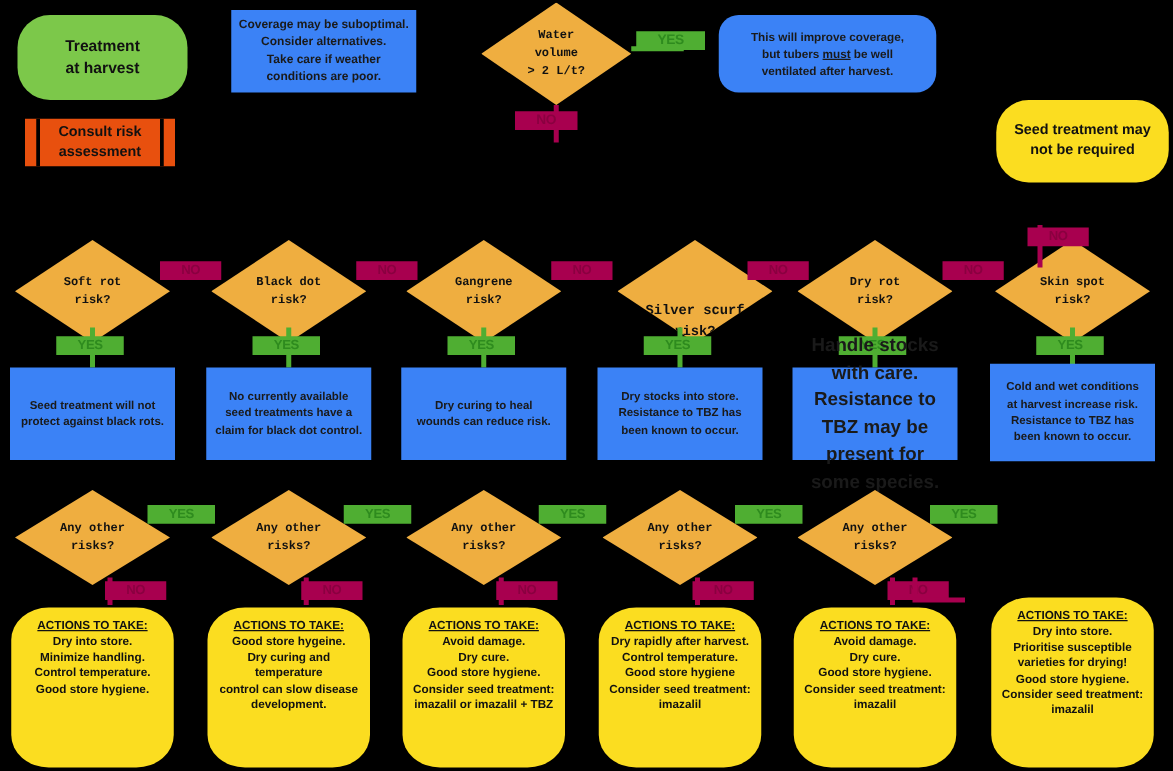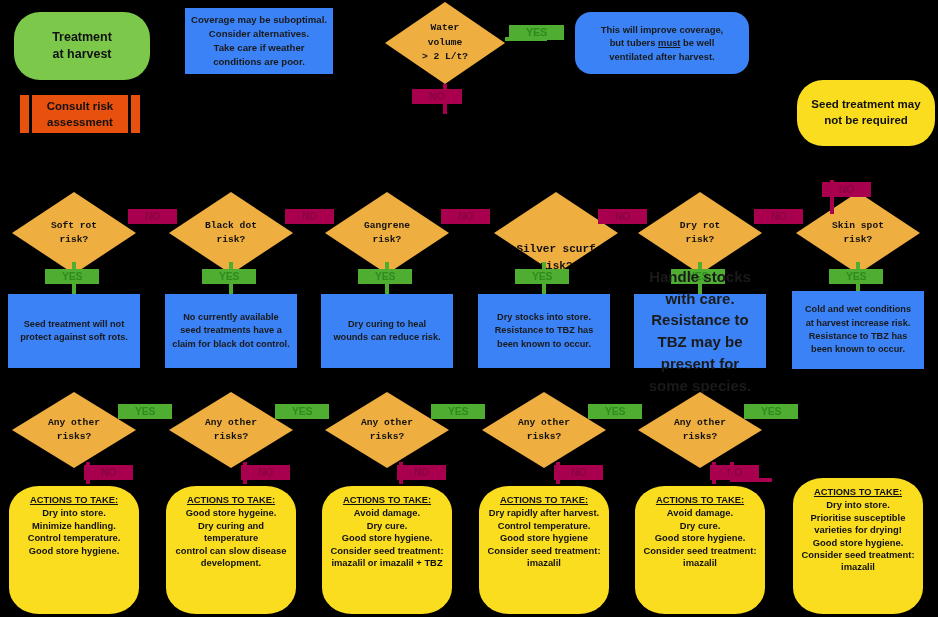--- a/index.html
+++ b/index.html
@@ -152,21 +152,21 @@
 
   <div id="risk-row">
       <div class="node diamond" style="left: 12px; top: 192px; width: 124px; height: 82px; font-size: 9.6px;">
         <div><span>Soft rot</span><br><span>risk?</span></div>
       </div>
       <div class="ln-seg mag-seg" style="left: 136px; top: 216px; width: 33px; height: 4px;"></div>
       <div class="lbl lbl-no" style="left: 128px; top: 209px; font-size: 10.5px;">NO</div>
       <div class="ln-seg green-seg" style="left: 72px; top: 262px; width: 4px; height: 32px;"></div>
       <div class="lbl lbl-yes" style="left: 45px; top: 269px; font-size: 10.5px;">YES</div>
       <div class="node note" style="left: 8px; top: 294px; width: 132px; height: 74px; font-size: 9.2px;">
-        <div><span>Seed treatment will not</span><br><span>protect against soft rots.</span></div>
+        <div><span>Seed treatment will not</span><br><span>protect against black rots.</span></div>
       </div>
       <div class="node diamond" style="left: 169px; top: 192px; width: 124px; height: 82px; font-size: 9.6px;">
         <div><span>Black dot</span><br><span>risk?</span></div>
       </div>
       <div class="ln-seg mag-seg" style="left: 293px; top: 216px; width: 32px; height: 4px;"></div>
       <div class="lbl lbl-no" style="left: 285px; top: 209px; font-size: 10.5px;">NO</div>
       <div class="ln-seg green-seg" style="left: 229px; top: 262px; width: 4px; height: 32px;"></div>
       <div class="lbl lbl-yes" style="left: 202px; top: 269px; font-size: 10.5px;">YES</div>
       <div class="node note" style="left: 165px; top: 294px; width: 132px; height: 74px; font-size: 9.2px;">
         <div><span>No currently available</span><br><span>seed treatments have a</span><br><span>claim for black dot control.</span></div>

